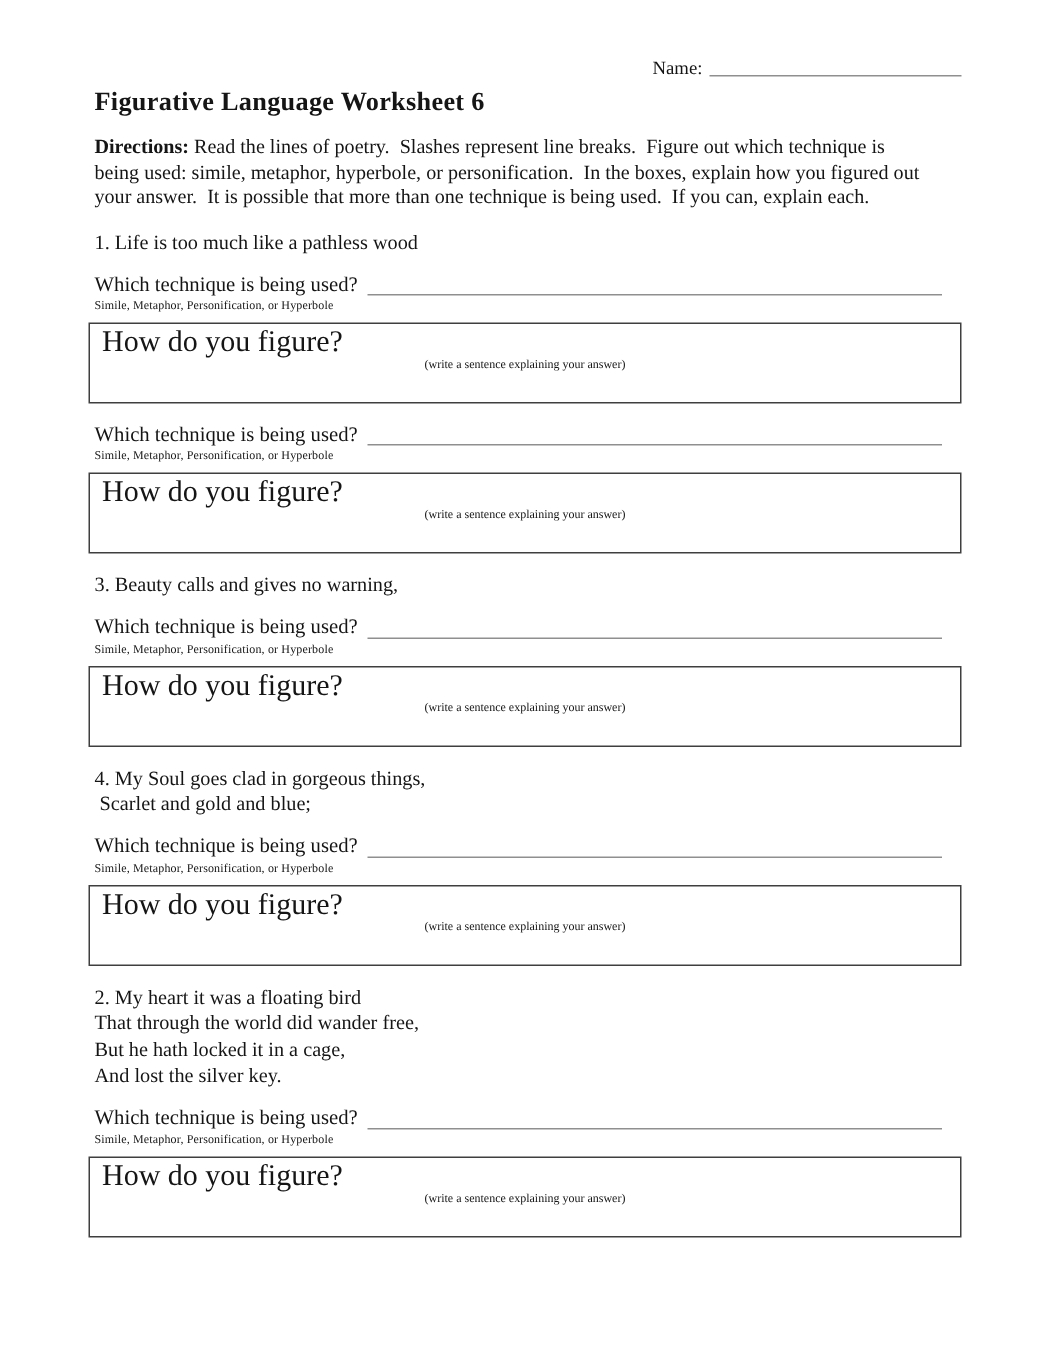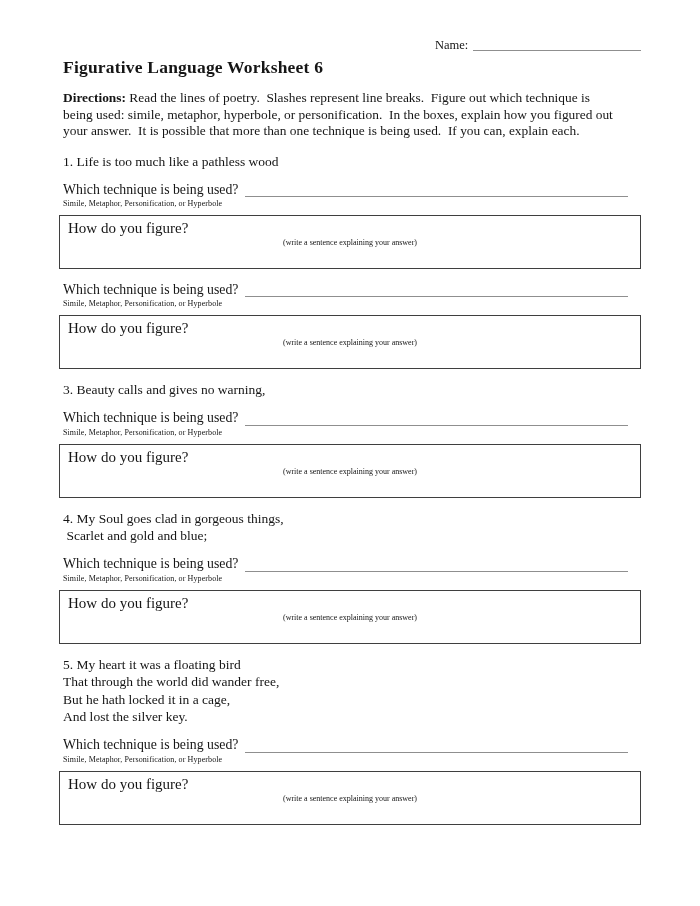--- a/index.html
+++ b/index.html
@@ -59,21 +59,21 @@
     font-size:8px; line-height:10px; margin-top:1px;
     letter-spacing:0.1px;
   }
   .answer-box {
     margin-top:6px; margin-left:-4px;
     border:1.5px solid #3f3f3f;
     height:54px; box-sizing:border-box;
     padding:3px 8px 0 8px;
     background:#ffffff;
   }
-  .box-prompt { font-size:15px; line-height:19px; }
+  .box-prompt { font-size:20px; line-height:19px; }
   .box-hint { font-size:8px; line-height:10px;text-align:center; }
 </style>
 </head>
 <body>
 
 <div class="page">
 
   <div class="name-row">
     <span class="label">Name:</span>
     <span class="name-blank"></span>
@@ -133,21 +133,21 @@
         <span class="tech-blank"></span>
       </div>
       <div class="options">Simile, Metaphor, Personification, or Hyperbole</div>
       <div class="answer-box">
         <div class="box-prompt">How do you figure?</div>
         <div class="box-hint">(write a sentence explaining your answer)</div>
       </div>
     </div>
 
     <div class="question">
-      <div class="poem">5. My heart it was a floating bird
+      <div class="poem">2. My heart it was a floating bird
 That through the world did wander free,
 But he hath locked it in a cage,
 And lost the silver key.</div>
       <div class="which-row">
         <span class="wlabel">Which technique is being used?</span>
         <span class="tech-blank"></span>
       </div>
       <div class="options">Simile, Metaphor, Personification, or Hyperbole</div>
       <div class="answer-box">
         <div class="box-prompt">How do you figure?</div>

